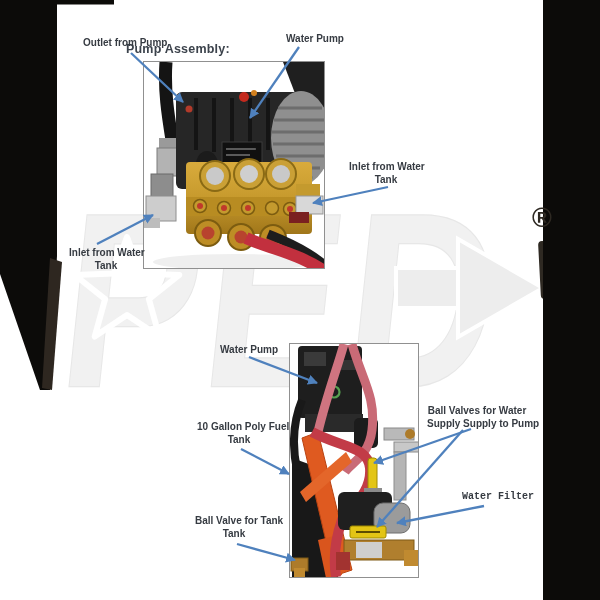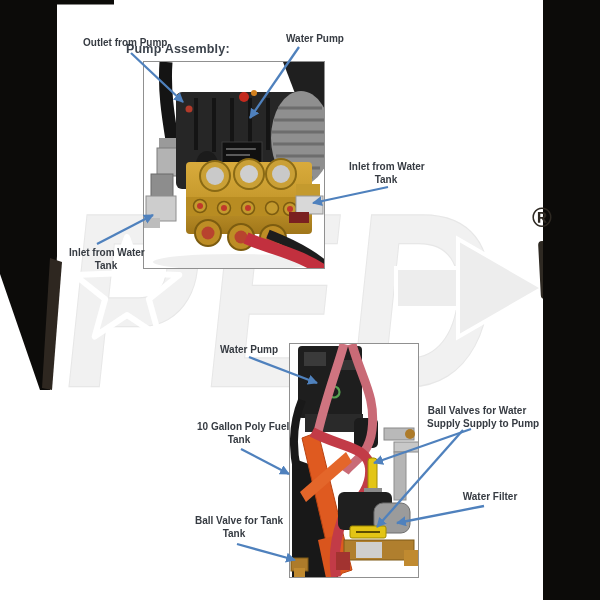--- a/index.html
+++ b/index.html
@@ -229,21 +229,21 @@
   <div class="lbl" style="left:197px;top:421px;width:84px;text-align:center;">
     <span>10 Gallon Poly Fuel</span>
     <span>Tank</span>
   </div>
 
   <div class="lbl" style="left:427px;top:405px;width:100px;">
     <span>Ball Valves for Water</span>
     <span>Supply Supply to Pump</span>
   </div>
 
-  <div class="lbl" style="left:462px;top:491px;width:56px;">
+  <div class="lbl" style="left:462px;top:491px;width:56px;font-family:Liberation Mono, monospace;">
     <span>Water Filter</span>
   </div>
 
   <div class="lbl" style="left:195px;top:515px;width:78px;">
     <span>Ball Valve for Tank</span>
     <span>Tank</span>
   </div>
 
   <div class="registered">®</div>
 </div>

